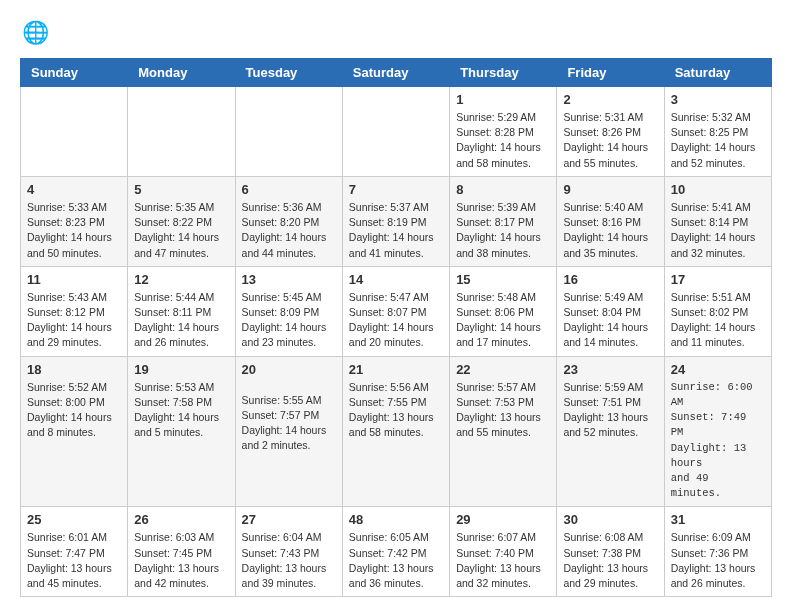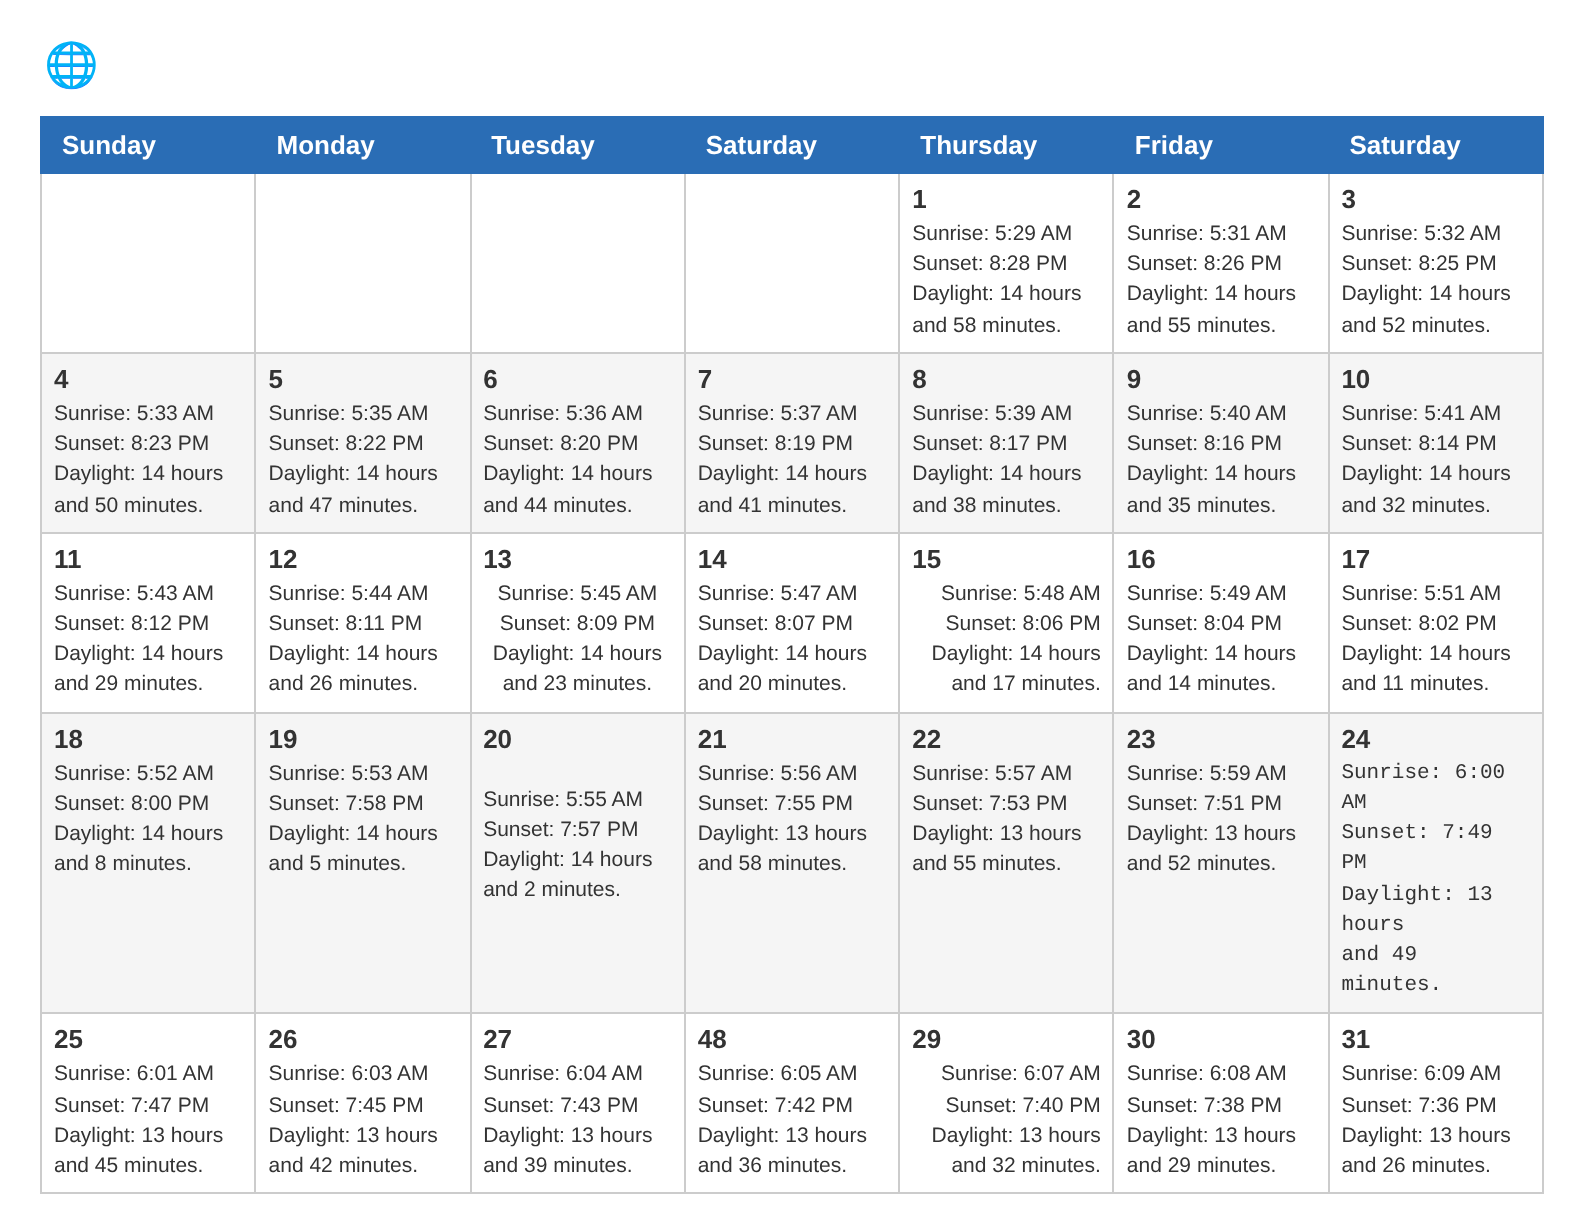--- a/index.html
+++ b/index.html
@@ -209,35 +209,35 @@
         </td>
         <td>
           <span class="day-num">12</span>
           <div class="day-info" style="white-space: pre-line;">Sunrise: 5:44 AM
 Sunset: 8:11 PM
 Daylight: 14 hours
 and 26 minutes.</div>
         </td>
         <td>
           <span class="day-num">13</span>
-          <div class="day-info" style="white-space: pre-line; text-align: center;">Sunrise: 5:45 AM
+          <div class="day-info" style="white-space: pre-line;">Sunrise: 5:45 AM
 Sunset: 8:09 PM
 Daylight: 14 hours
 and 23 minutes.</div>
         </td>
         <td>
           <span class="day-num">14</span>
           <div class="day-info" style="white-space: pre-line;">Sunrise: 5:47 AM
 Sunset: 8:07 PM
 Daylight: 14 hours
 and 20 minutes.</div>
         </td>
         <td>
           <span class="day-num">15</span>
-          <div class="day-info" style="white-space: pre-line; text-align: right;">Sunrise: 5:48 AM
+          <div class="day-info" style="white-space: pre-line;">Sunrise: 5:48 AM
 Sunset: 8:06 PM
 Daylight: 14 hours
 and 17 minutes.</div>
         </td>
         <td>
           <span class="day-num">16</span>
           <div class="day-info" style="white-space: pre-line;">Sunrise: 5:49 AM
 Sunset: 8:04 PM
 Daylight: 14 hours
 and 14 minutes.</div>
@@ -325,21 +325,21 @@
         </td>
         <td>
           <span class="day-num">48</span>
           <div class="day-info" style="white-space: pre-line;">Sunrise: 6:05 AM
 Sunset: 7:42 PM
 Daylight: 13 hours
 and 36 minutes.</div>
         </td>
         <td>
           <span class="day-num">29</span>
-          <div class="day-info" style="white-space: pre-line; text-align: right;">Sunrise: 6:07 AM
+          <div class="day-info" style="white-space: pre-line;">Sunrise: 6:07 AM
 Sunset: 7:40 PM
 Daylight: 13 hours
 and 32 minutes.</div>
         </td>
         <td>
           <span class="day-num">30</span>
           <div class="day-info" style="white-space: pre-line;">Sunrise: 6:08 AM
 Sunset: 7:38 PM
 Daylight: 13 hours
 and 29 minutes.</div>

